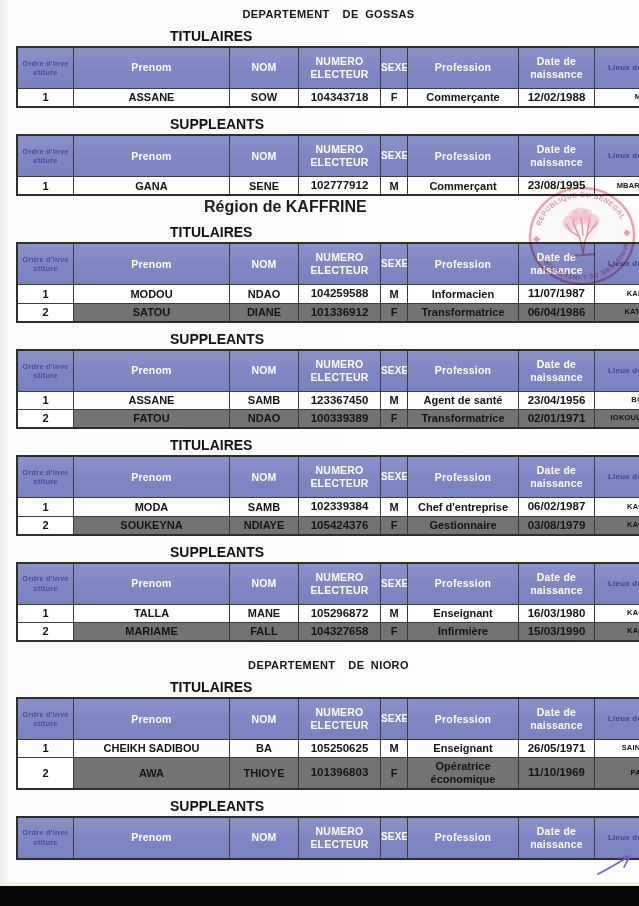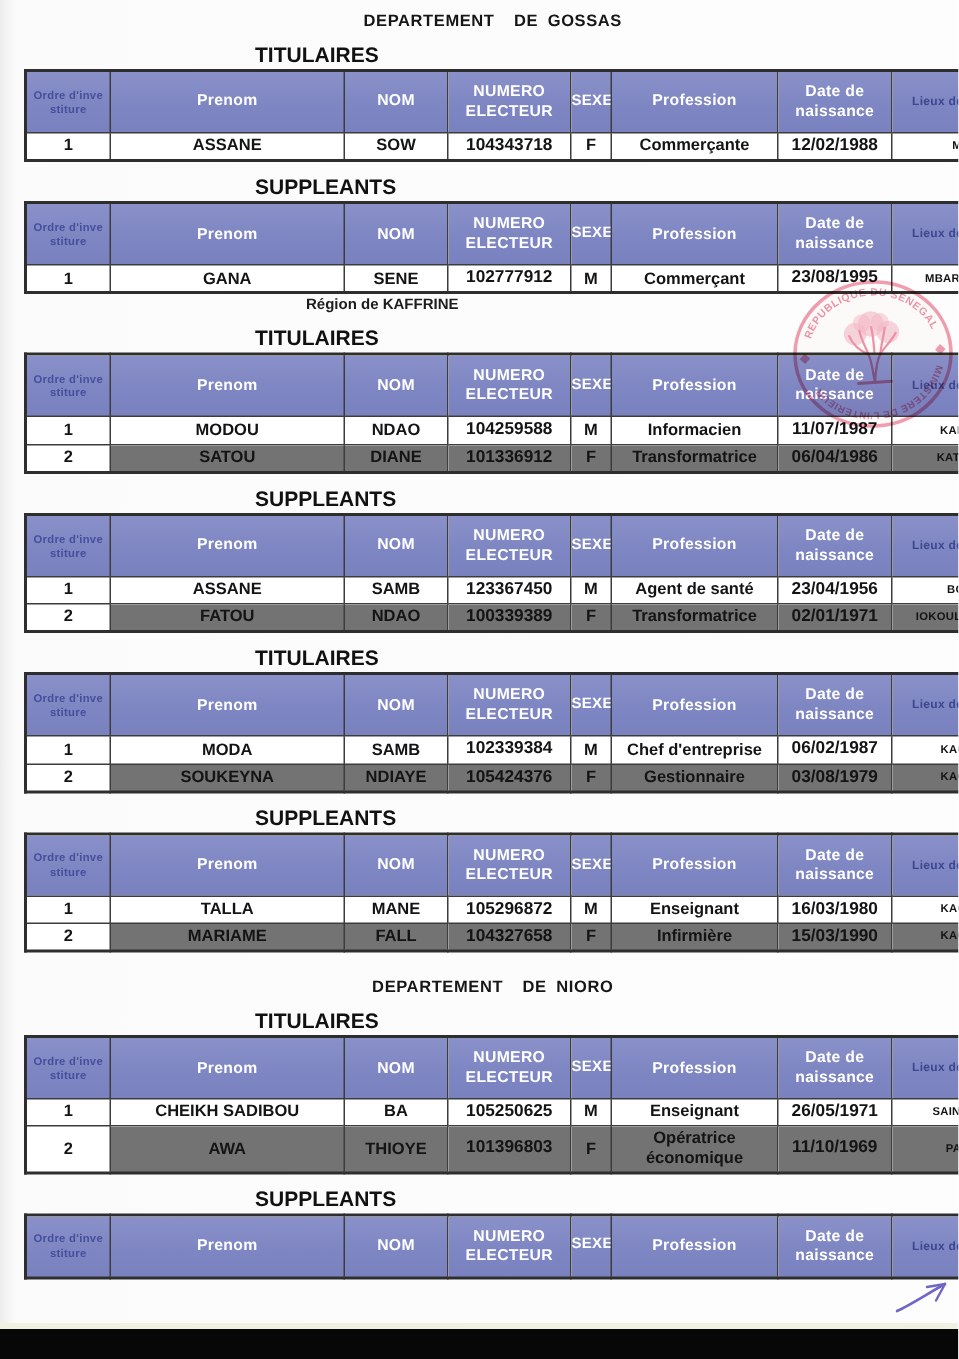--- a/index.html
+++ b/index.html
@@ -22,21 +22,21 @@
     text-align:center;
   }
   h2.mt-md{margin-top:13px;}
   h2.mt-lg{margin-top:17px;}
 
   .tbl-label{
     font-weight:700;font-size:14px;color:#111;
     margin:8px 0 2px 154px;
   }
   .region{
-    font-size:10px;font-weight:600;color:#1c1c1c;
+    font-size:16px;font-weight:600;color:#1c1c1c;
     margin:2px 0 0 150px;
     padding-left:38px;
   }
 
   table.tbl{
     width:621px;border-collapse:collapse;table-layout:fixed;
     border:2px solid #2e2e2e;background:#fff;
   }
   .tbl th,.tbl td{border:1px solid #3c3c3c;overflow:hidden;}
   .tbl thead th{

